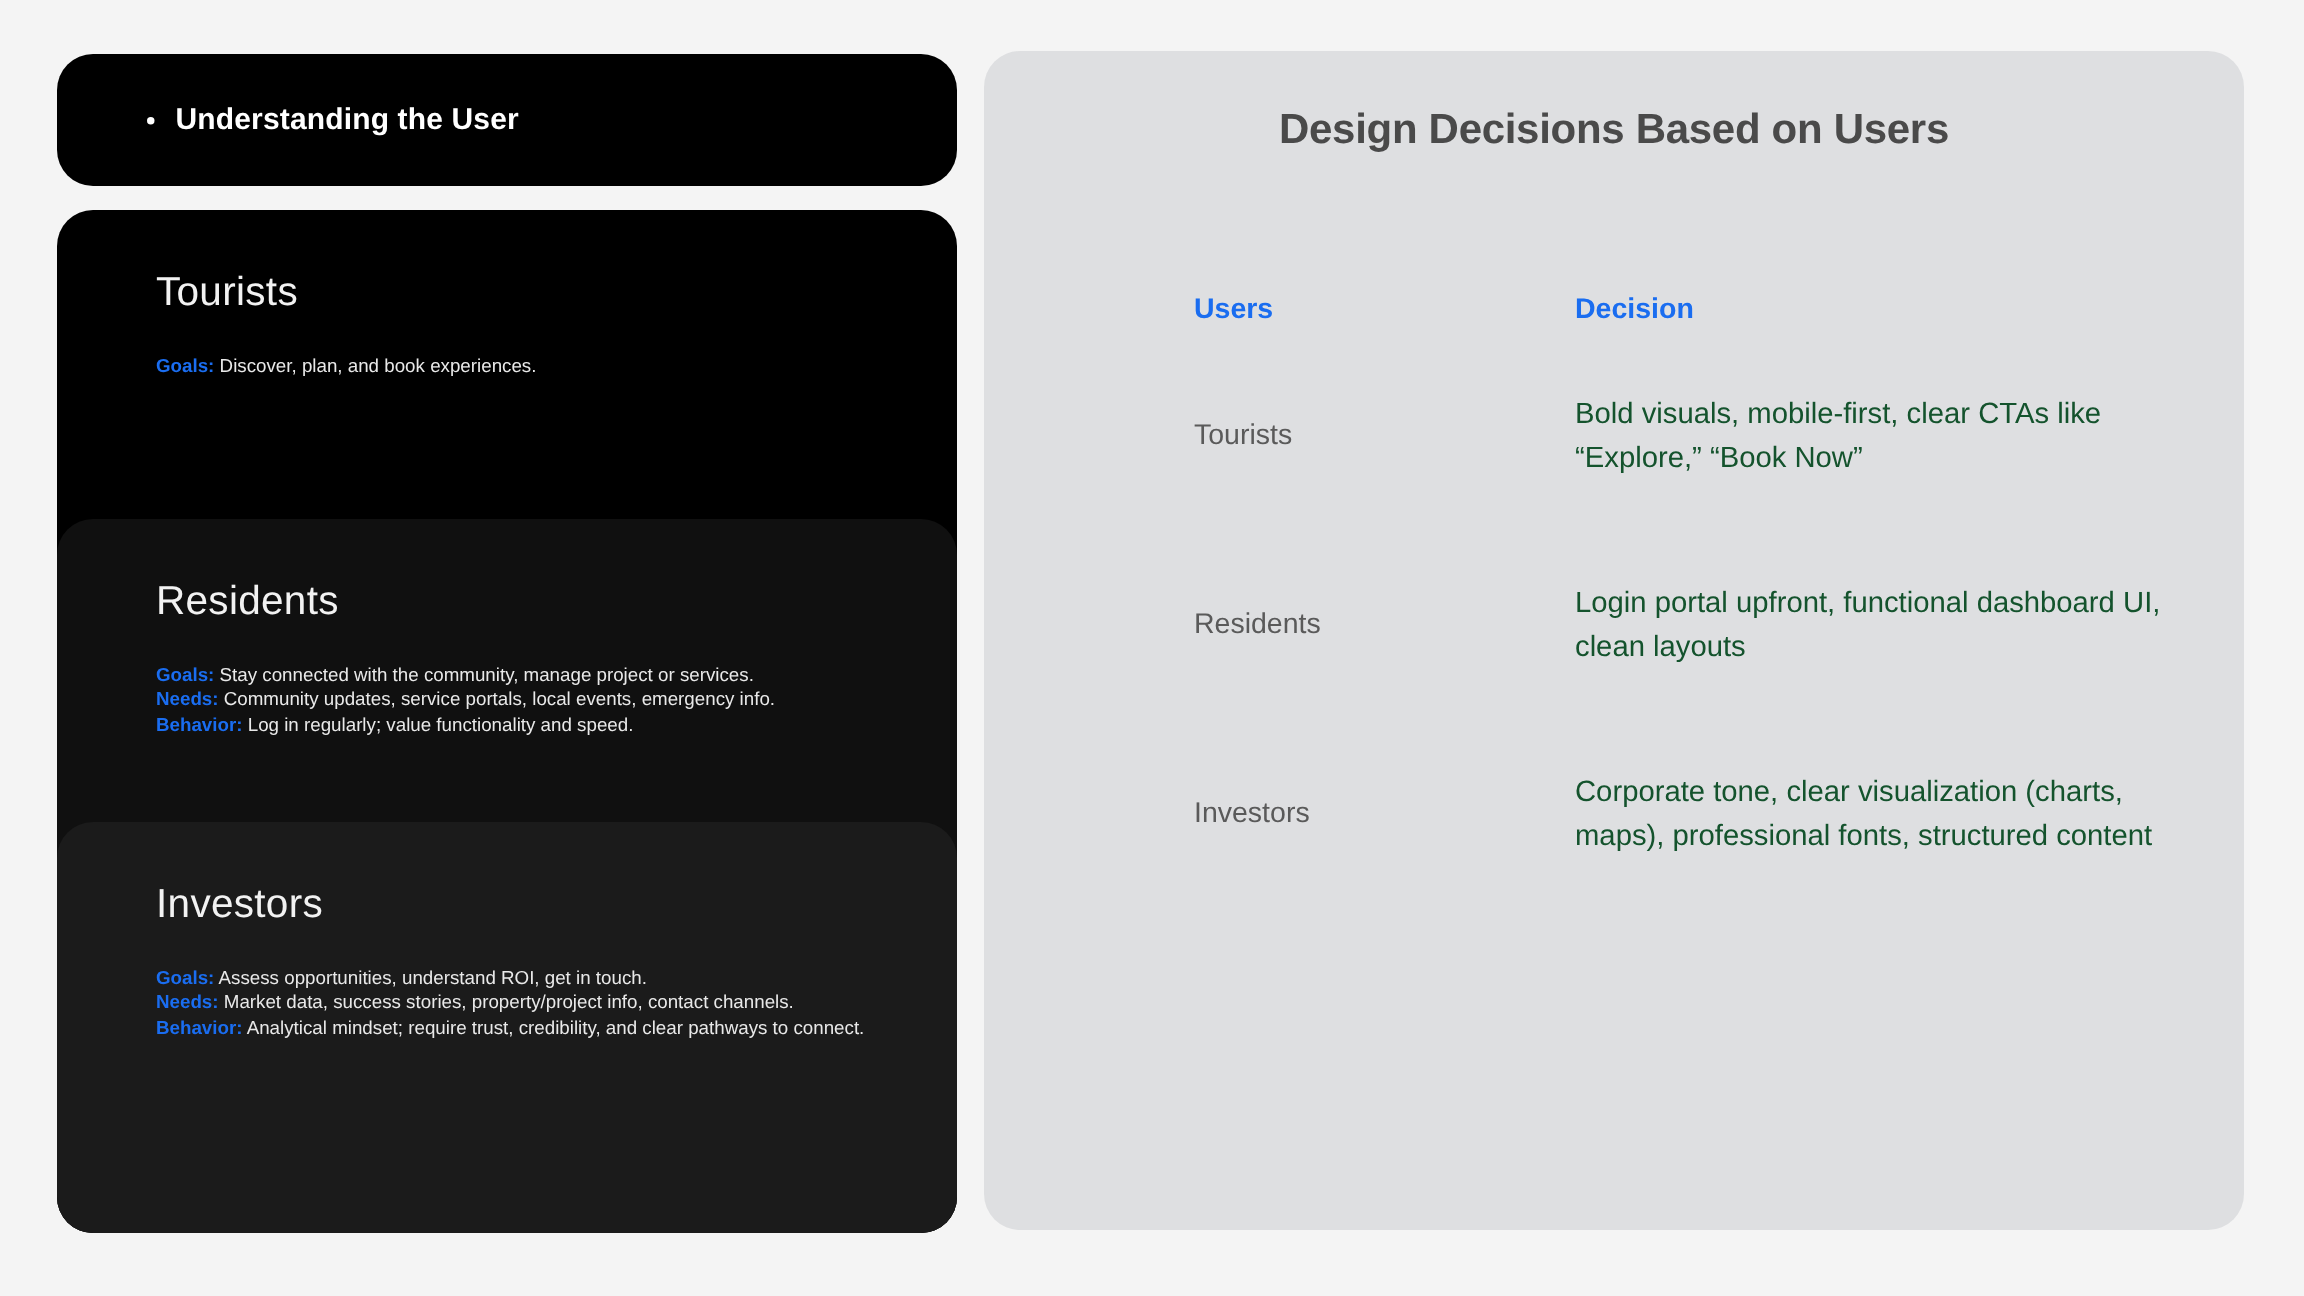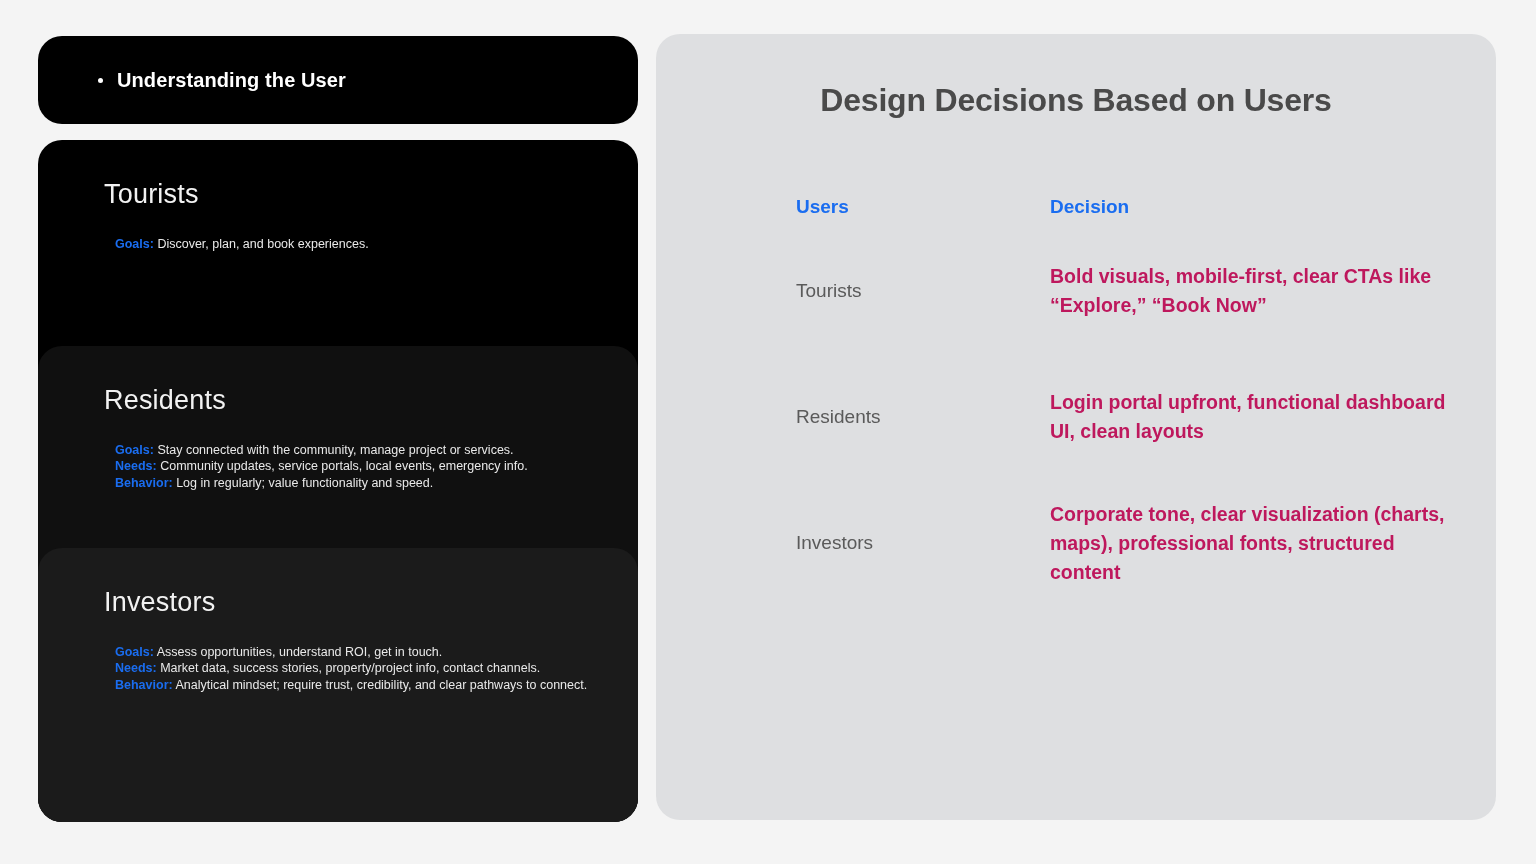--- a/index.html
+++ b/index.html
@@ -92,21 +92,21 @@
   }
   .persona-title {
     color: #f2f2f2;
     font-size: 27px;
     font-weight: 300;
     letter-spacing: 0.2px;
     margin: 0 0 26px 0;
     line-height: 1.1;
   }
   .persona-lines {
-    margin: 11px;
+    margin: 0;
   }
   .persona-line {
     font-size: 12.5px;
     line-height: 16.5px;
     color: #e9e9e9;
     white-space: nowrap;
   }
   .persona-label {
     color: #1a6df0;
     font-weight: bold;
@@ -120,24 +120,24 @@
     width: 840px;
     height: 786px;
     background: #dedfe1;
     border-radius: 24px;
     box-sizing: border-box;
   }
   #decisions-title {
     position: absolute;
     left: 0;
     right: 0;
-    top: 48px;
+    top: 36px;
     text-align: center;
     color: #4a4a4a;
-    font-size: 32px;
+    font-size: 28px;
     font-weight: bold;
     letter-spacing: -0.2px;
   }
   #decisions-table {
     position: absolute;
     left: 112px;
     top: 162px;
     right: 40px;
     margin-left: 28px;
   }
@@ -162,24 +162,24 @@
   .decisions-body-row {
     min-height: 126px;
     align-items: center;
   }
   .cell-user {
     color: #5a5a5a;
     font-size: 19px;
     font-weight: 400;
   }
   .cell-decision {
-    color: #be185d;
+    color: #14532d;
     font-size: 19.5px;
     line-height: 29px;
-    font-weight: 700;
+    font-weight: 400;
   }
 </style>
 </head>
 <body>
 
 <div id="left-column">
 
   <div id="section-header-card">
     <div id="section-header-inner">
       <span class="bullet-dot"></span>

